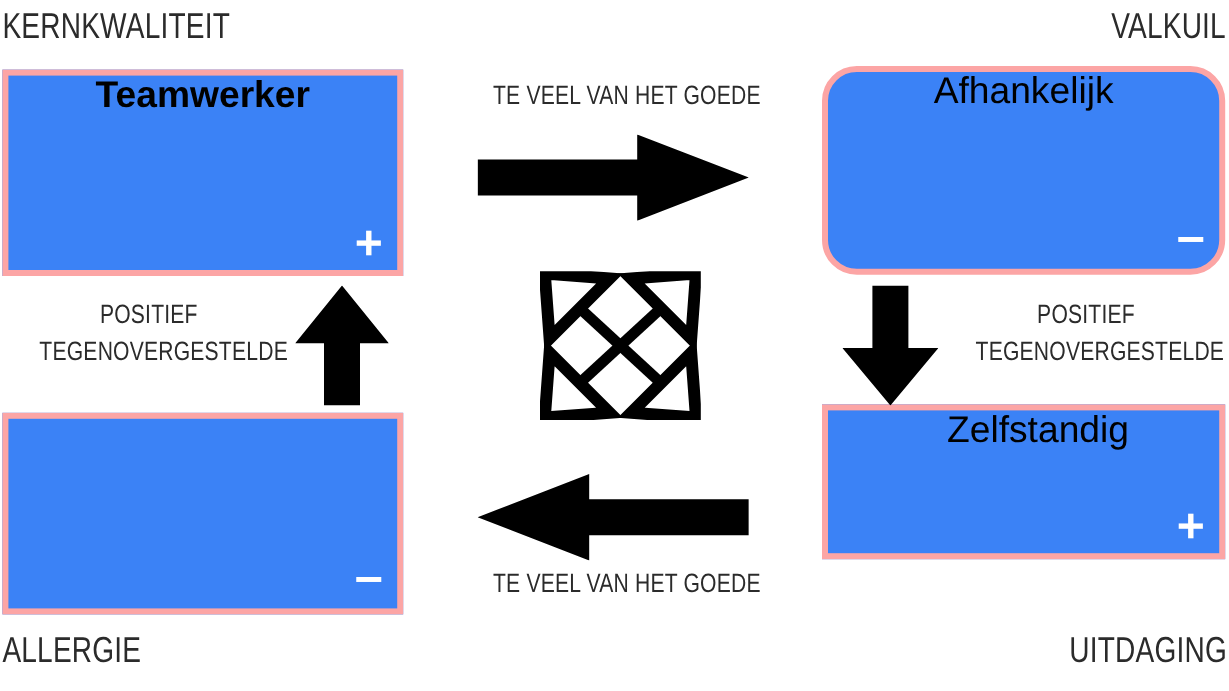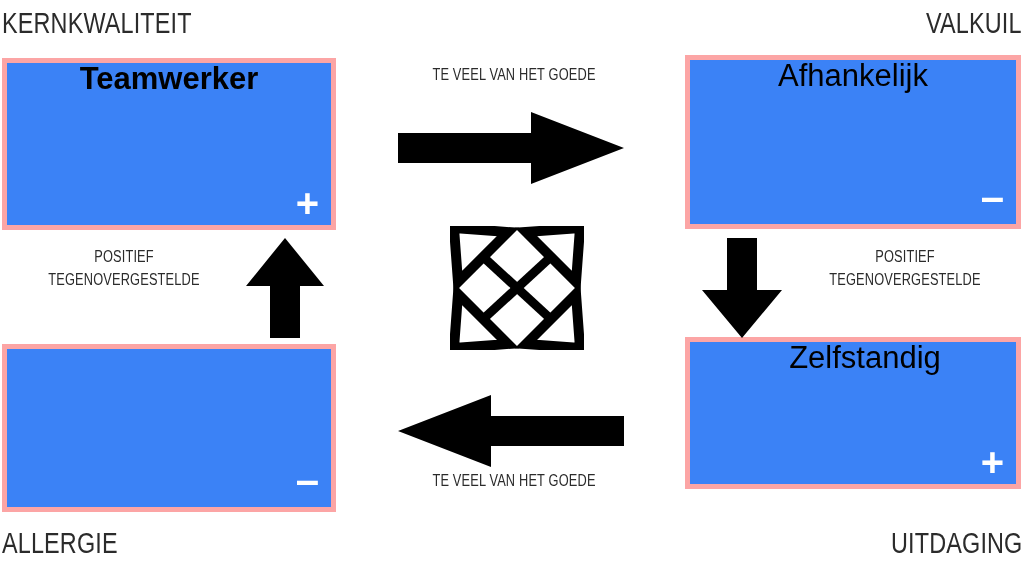--- a/index.html
+++ b/index.html
@@ -56,29 +56,29 @@
     bottom: 2px;
     color: #ffffff;
     font-size: 40px;
     font-weight: 700;
     line-height: 1;
   }
   .qbox .sign.minus { bottom: 6px; font-size: 42px; }
 
   #box-tl { left: 2px;   top: 58px;  width: 334px; height: 172px; }
   #box-bl { left: 2px;   top: 344px; width: 334px; height: 168px; }
-  #box-tr { left: 685px; top: 55px;  width: 336px; height: 174px; }
-  #box-br { left: 685px; top: 337px; width: 336px; height: 152px; padding-left: 24px; }
+  #box-tr { left: 685px; top: 55px;  width: 336px; height: 174px; border-radius: 29px; }
+  #box-br { left: 685px; top: 337px; width: 336px; height: 129px; padding-left: 24px; }
 
   
   .caption {
     position: absolute;
     color: #2b2b2b;
     font-family: "Liberation Sans Narrow", "Liberation Sans", sans-serif;
-    font-size: 16px;
+    font-size: 22px;
     font-weight: 400;
     line-height: 1.42;
     letter-spacing: 0.2px;
     white-space: nowrap;
     text-align: center;
   }
   #cap-top    { left: 385px; top: 64px;  width: 258px; }
   #cap-bottom { left: 385px; top: 470px; width: 258px; }
   #cap-left   { left: 10px;  top: 246px; width: 228px; }
   #cap-right  { left: 790px; top: 246px; width: 230px; }

